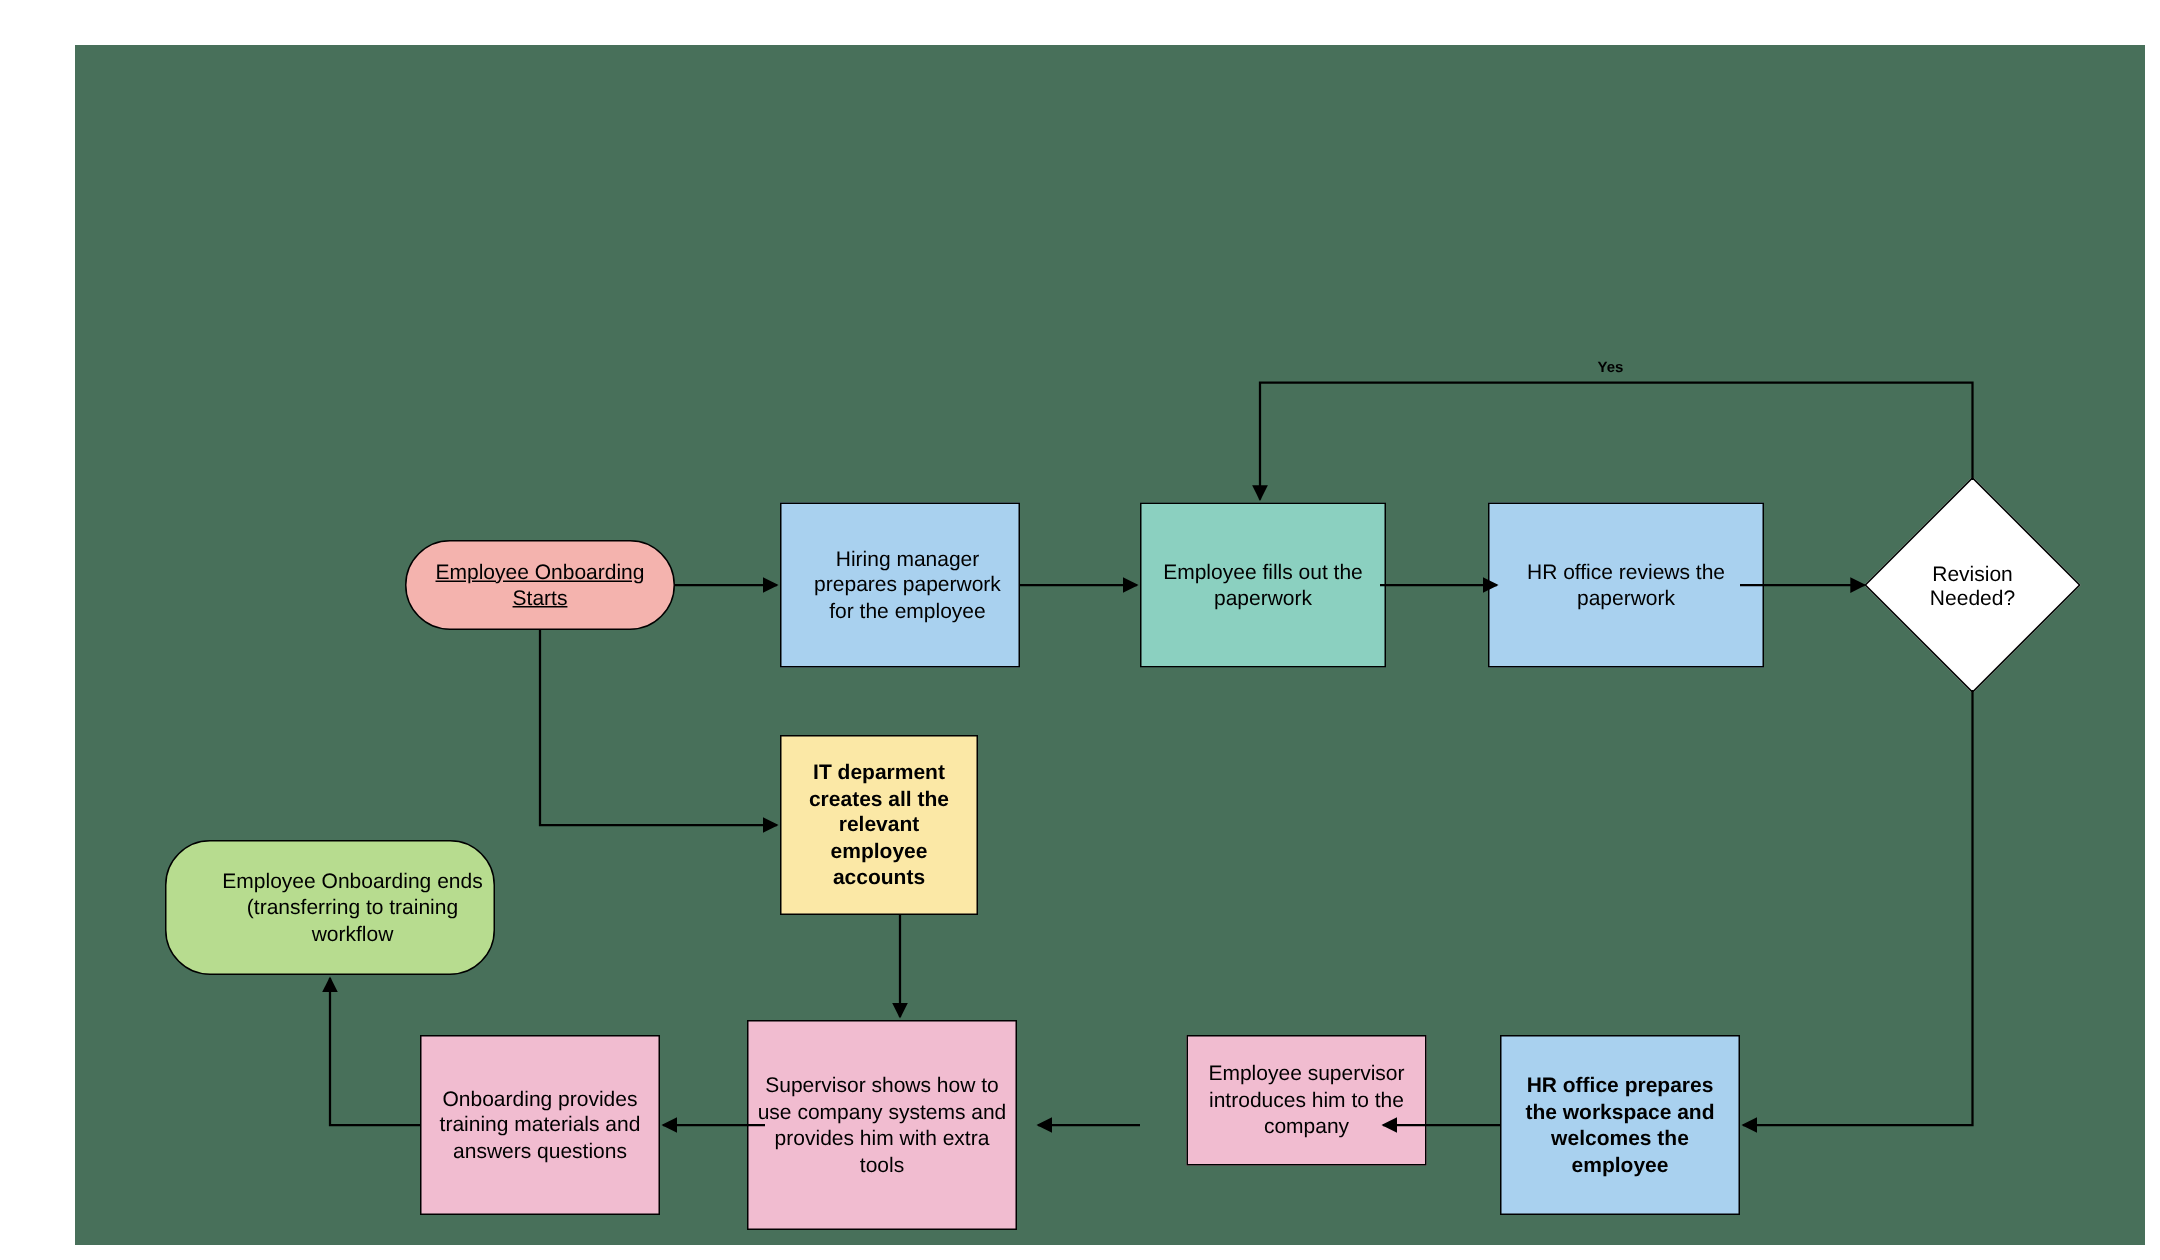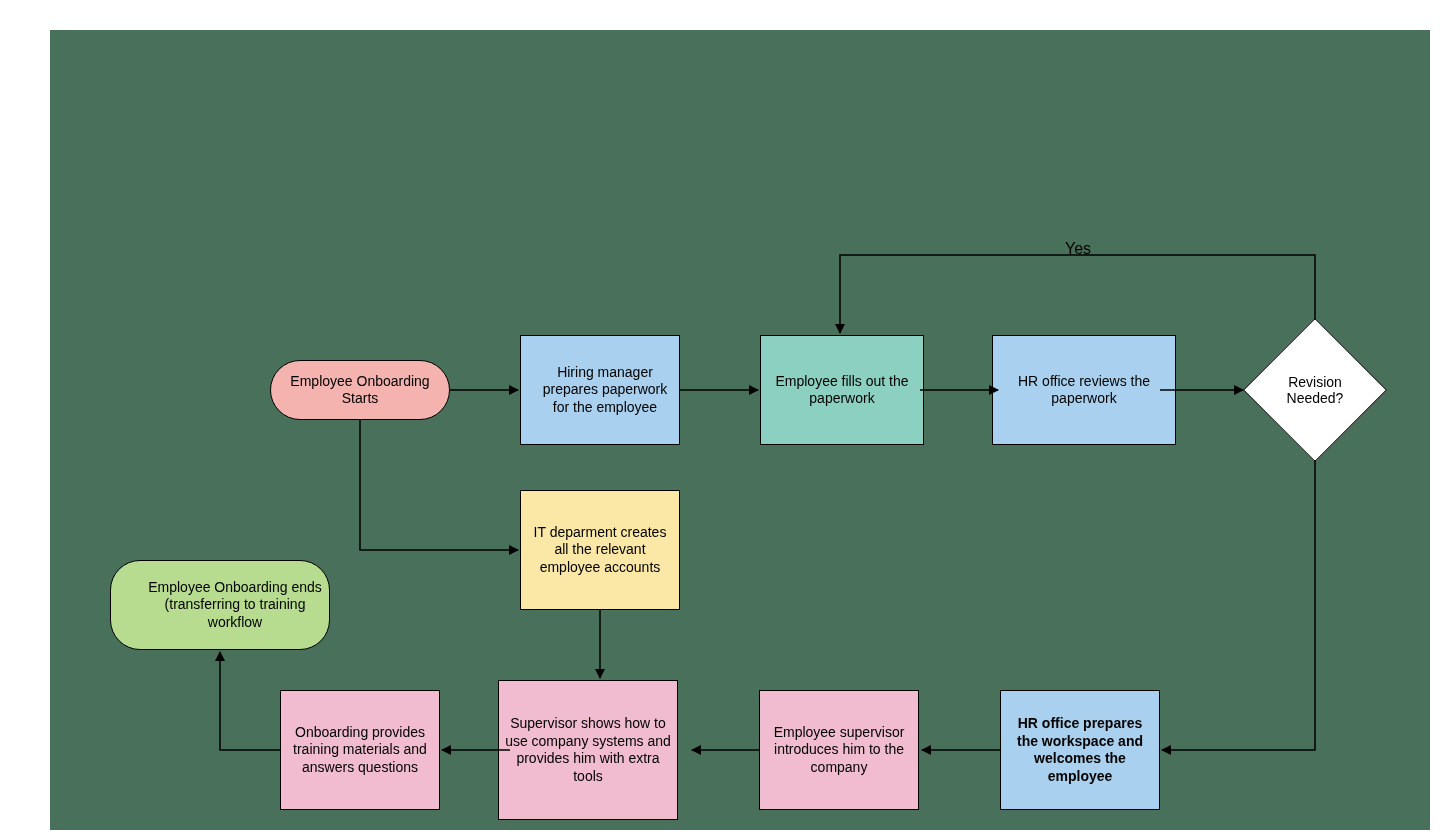--- a/index.html
+++ b/index.html
@@ -60,48 +60,49 @@
   }
   svg.edges {
     position: absolute;
     left: 0; top: 0;
     width: 1380px;
     height: 800px;
     pointer-events: none;
   }
   .edge-label {
     position: absolute;
-    font-size: 16px;
+    font-size: 10px;
     background: transparent;
+    font-weight: bold;
   }
 </style>
 </head>
 <body>
 
 <div class="canvas">
 
-  <div class="node pill red" style="left:220px; top:330px; width:180px; height:60px;">Employee Onboarding Starts</div>
+  <div class="node pill red" style="left:220px; top:330px; width:180px; height:60px;text-decoration:underline;">Employee Onboarding Starts</div>
 
   <div class="node blue" style="left:470px; top:305px; width:160px; height:110px;padding-left:16px;">Hiring manager prepares paperwork for the employee</div>
 
   <div class="node teal" style="left:710px; top:305px; width:164px; height:110px;">Employee fills out the paperwork</div>
 
   <div class="node blue" style="left:942px; top:305px; width:184px; height:110px;">HR office reviews the paperwork</div>
 
   <div class="diamond-wrap" style="left:1180px; top:300px; width:170px; height:120px;">
     <div class="diamond" style="width:100px; height:100px; display:flex; align-items:center; justify-content:center;">
       <span>Revision Needed?</span>
     </div>
   </div>
 
-  <div class="node yellow" style="left:470px; top:460px; width:160px; height:120px;">IT deparment creates all the relevant employee accounts</div>
+  <div class="node yellow" style="left:470px; top:460px; width:132px; height:120px;font-weight:bold;">IT deparment creates all the relevant employee accounts</div>
 
   <div class="node blue" style="left:950px; top:660px; width:160px; height:120px;font-weight:bold;">HR office prepares the workspace and welcomes the employee</div>
 
-  <div class="node pink" style="left:709px; top:660px; width:160px; height:120px;">Employee supervisor introduces him to the company</div>
+  <div class="node pink" style="left:741px; top:660px; width:160px; height:87px;">Employee supervisor introduces him to the company</div>
 
   <div class="node pink" style="left:448px; top:650px; width:180px; height:140px;">Supervisor shows how to use company systems and provides him with extra tools</div>
 
   <div class="node pink" style="left:230px; top:660px; width:160px; height:120px;">Onboarding provides training materials and answers questions</div>
 
   <div class="node pill green" style="left:60px; top:530px; width:220px; height:90px;padding-left:36px;">Employee Onboarding ends (transferring to training workflow</div>
 
   <div class="edge-label" style="left:1015px; top:210px;">Yes</div>
   <div class="edge-label" style="left:1347px; top:630px;margin-left:48px;">No</div>
 

